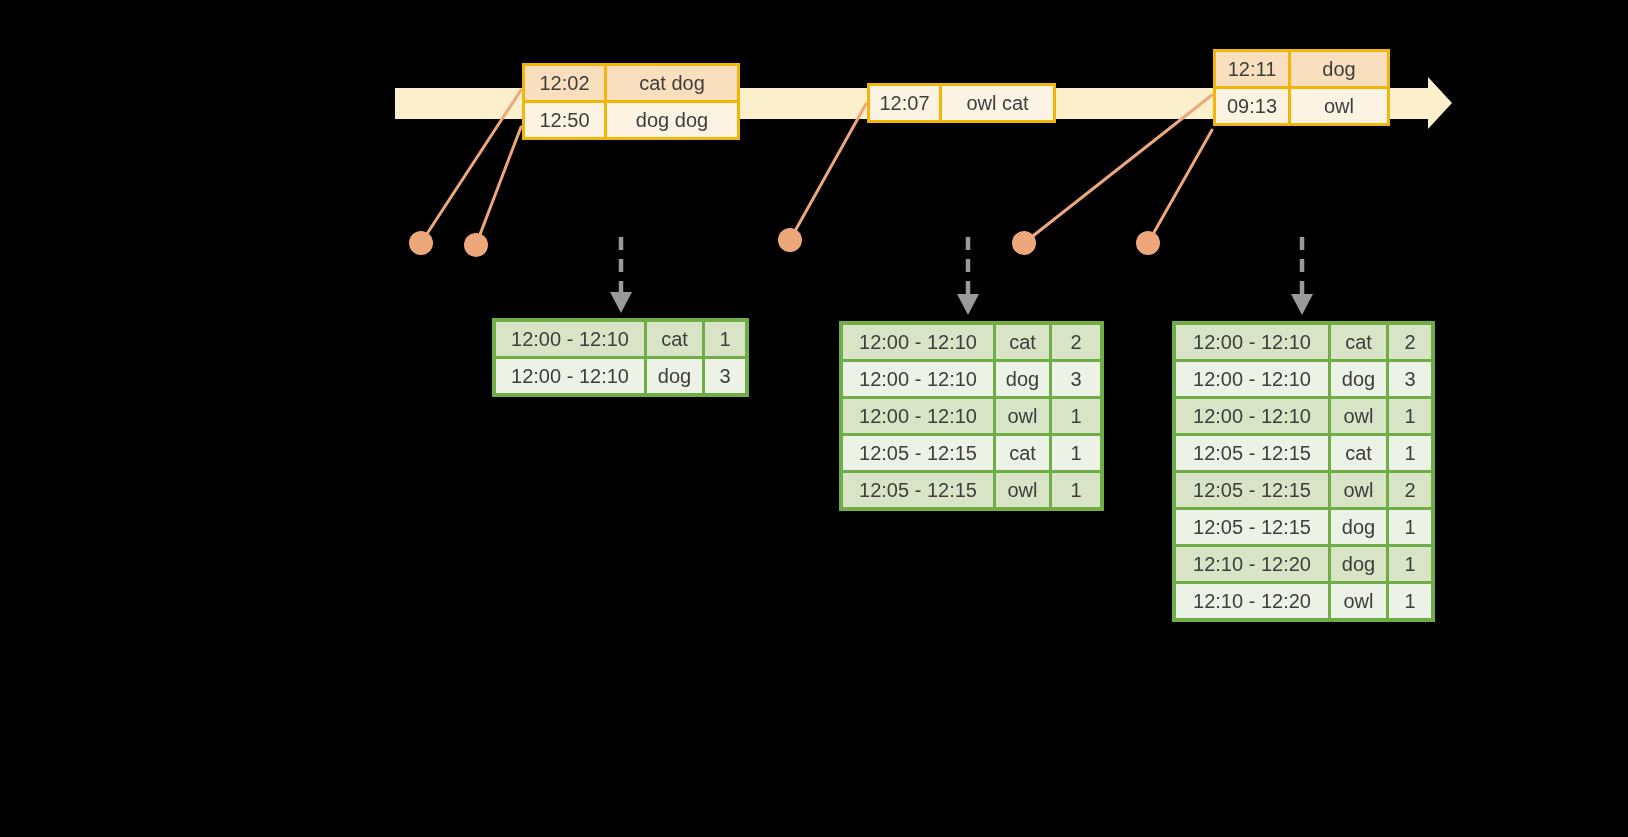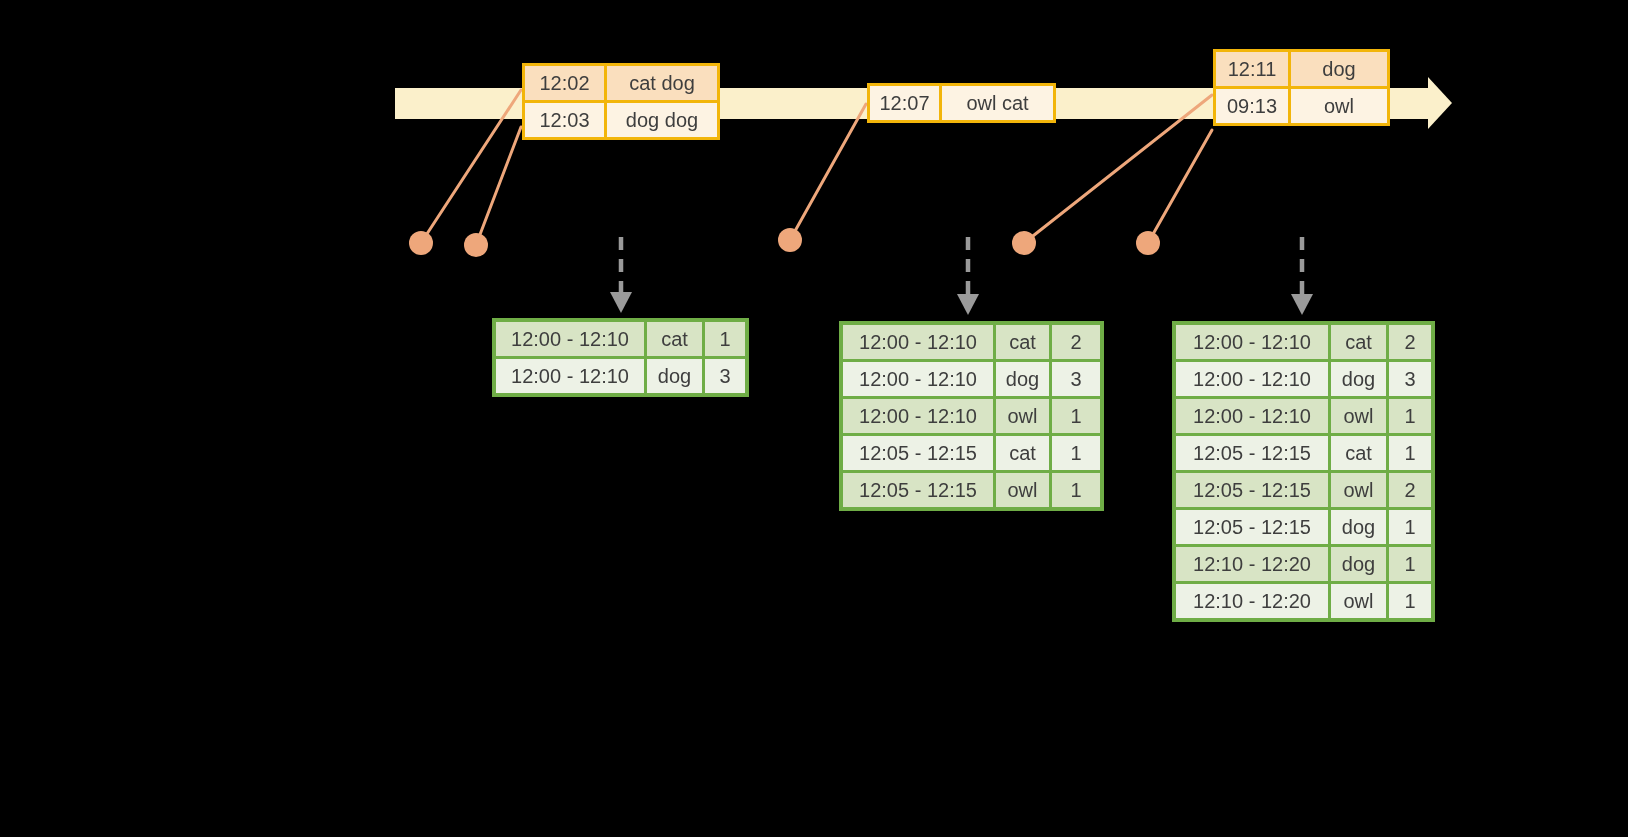--- a/index.html
+++ b/index.html
@@ -26,21 +26,21 @@
   .erow,.rrow{display:flex;column-gap:3px;}
   .rtable .rrow{column-gap:3px;}
   .cell{display:flex;align-items:center;justify-content:center;
         height:34px;font-size:20px;color:var(--ink);white-space:nowrap;}
   .etable .dark  .cell{background:var(--peachDark);}
   .etable .light .cell{background:var(--peachLight);}
   .rtable .dark  .cell{background:var(--greenDark);}
   .rtable .light .cell{background:var(--greenLight);}
 
   
-  .t-e1 .c0{width:79px}  .t-e1 .c1{width:110px}
+  .t-e1 .c0{width:79px}  .t-e1 .c1{width:130px}
   .t-e2 .c0{width:69px}  .t-e2 .c1{width:111px}
   .t-e3 .c0{width:72px}  .t-e3 .c1{width:96px}
   .t-r1 .c0{width:148px} .t-r1 .c1{width:55px} .t-r1 .c2{width:40px}
   .t-r2 .c0{width:150px} .t-r2 .c1{width:53px} .t-r2 .c2{width:48px}
   .t-r3 .c0{width:152px} .t-r3 .c1{width:55px} .t-r3 .c2{width:42px}
 
   .pos-e1{left:522px;top:63px}
   .pos-e2{left:867px;top:83px}
   .pos-e3{left:1213px;top:49px}
   .pos-r1{left:492px;top:318px}
@@ -76,21 +76,21 @@
     <line class="dash" x1="1302" y1="237" x2="1302" y2="295"></line>
     <polygon class="dhead" points="1291,294 1313,294 1302,315"></polygon>
   </svg>
 
   <div class="etable t-e1 pos-e1">
       <div class="erow dark">
         <div class="cell c0">12:02</div>
         <div class="cell c1">cat dog</div>
       </div>
       <div class="erow light">
-        <div class="cell c0">12:03</div>
+        <div class="cell c0">12:50</div>
         <div class="cell c1">dog dog</div>
       </div>
     </div>
   <div class="etable t-e2 pos-e2">
       <div class="erow light">
         <div class="cell c0">12:07</div>
         <div class="cell c1">owl cat</div>
       </div>
     </div>
   <div class="etable t-e3 pos-e3">

